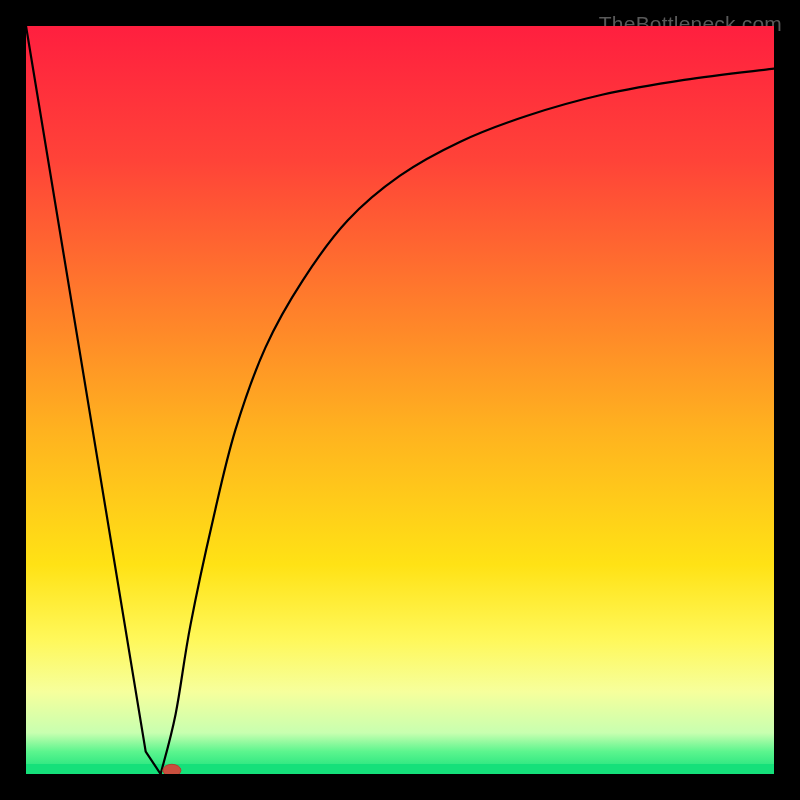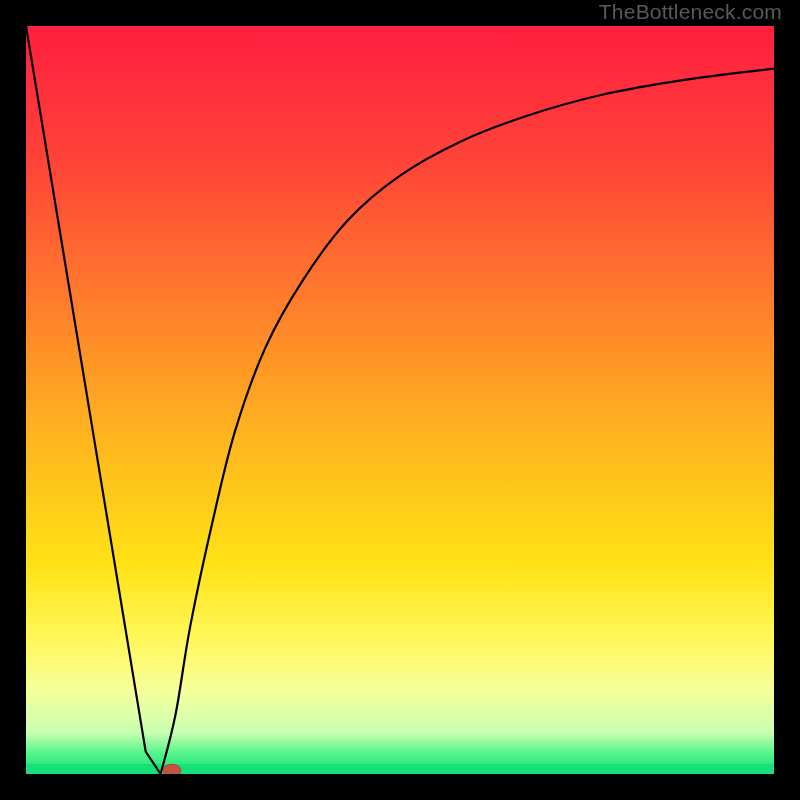--- a/index.html
+++ b/index.html
@@ -19,21 +19,21 @@
     height: 748px;
     background: #000;
   }
   svg.plot {
     display: block;
     width: 748px;
     height: 748px;
   }
   .watermark {
     position: absolute;
-    top: 0;
+    top: 12px;
     right: 18px;
     color: #595959;
     font-size: 21px;
     font-weight: 400;
     letter-spacing: 0.2px;
     user-select: none;
   }
 </style>
 </head>
 <body>

